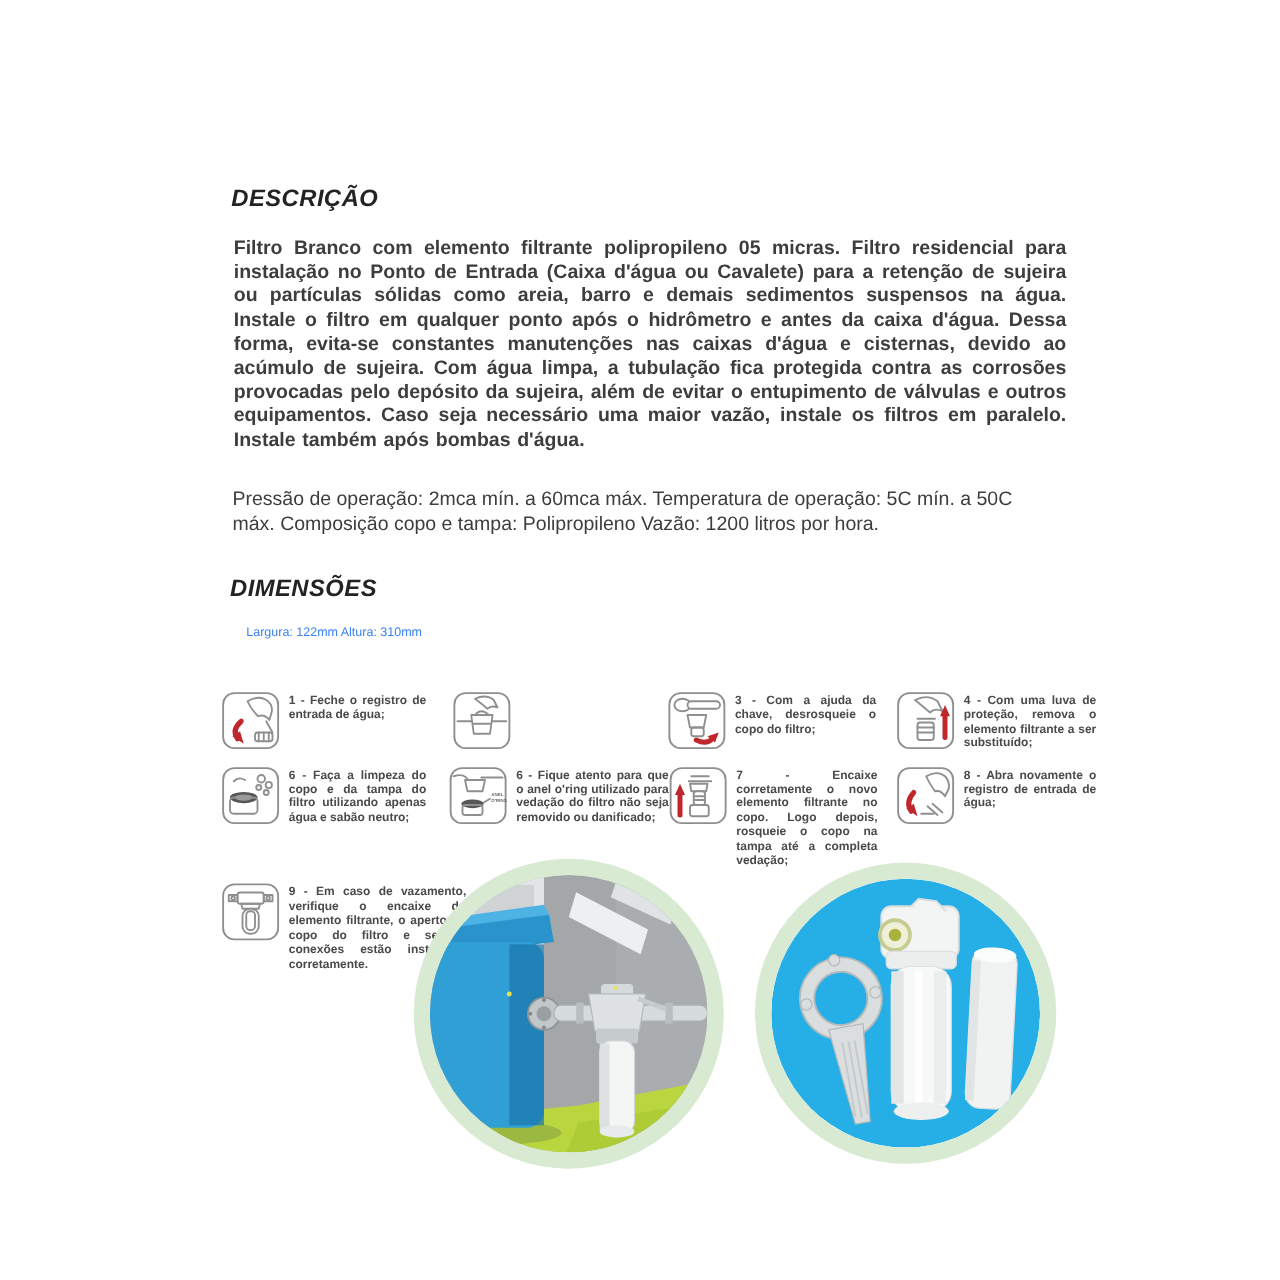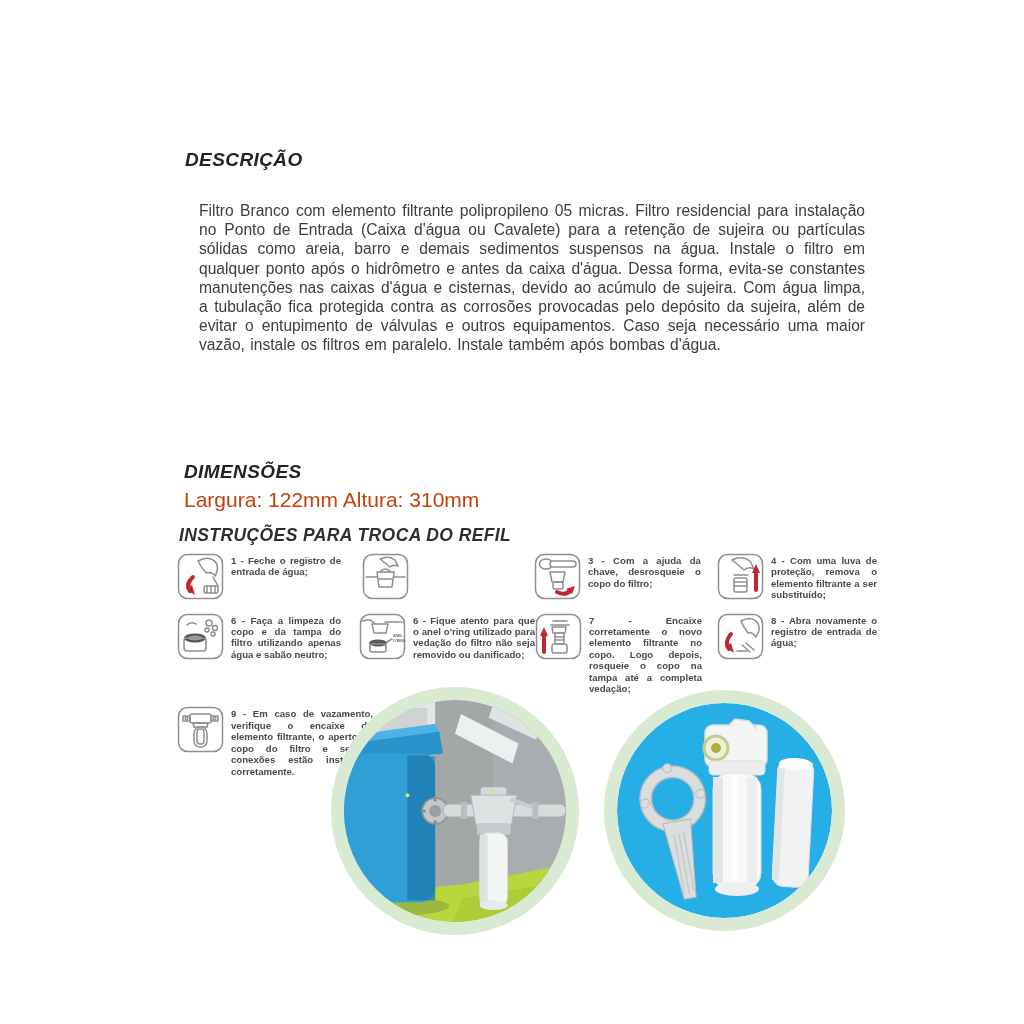--- a/index.html
+++ b/index.html
@@ -8,32 +8,33 @@
     font-family:"Liberation Sans", sans-serif;
     position:relative;overflow:hidden;
   }
   .doc{position:absolute;inset:0;}
   .h-italic{
     font-style:italic;font-weight:800;color:#232323;margin:0;
     letter-spacing:0.4px;
   }
   #desc-title{position:absolute;left:185px;top:149px;font-size:19px;}
   #desc-body{
-    position:absolute;left:183px;top:185px;width:666px;margin:16px;
+    position:absolute;left:183px;top:185px;width:666px;margin:4px;
     font-size:15.6px;line-height:19.2px;color:#3d3d3d;text-align:justify;
     word-spacing:1px;
+    font-weight:bold;
   }
   #specs-body{
     position:absolute;left:186px;top:390px;width:652px;margin:0;
     font-size:15.6px;line-height:19.6px;color:#3d3d3d;
   }
   #dim-title{position:absolute;left:184px;top:461px;font-size:19px;}
   #dim-value{
-    position:absolute;left:184px;top:488px;margin:0;
-    font-size:21px;color:#c2410c;
+    position:absolute;left:184px;top:488px;margin:13px;
+    font-size:10px;color:#3b82f6;
   }
   #instr-title{position:absolute;left:179px;top:525px;font-size:17.5px;color:#2e2e2e;}
   #steps{position:absolute;left:177px;top:553px;width:700px;}
   .irow{display:flex;align-items:flex-start;margin-bottom:12px;}
   .istep{display:flex;align-items:flex-start;gap:7px;}
   .cw1{width:196px;} .cw2{width:182px;} .cw3{width:178px;} .cw4{width:168px;padding-left:15px;}
   .istep .icon{flex:0 0 auto;width:47px;height:47px;}
   .istep .txt{
     font-size:9.6px;font-weight:bold;line-height:11.4px;color:#4a4a4a;
     text-align:justify;padding-top:2px;
@@ -53,25 +54,25 @@
   .ic-redfill{fill:#c0272d;}
   .ic-dark{fill:#565656;}
 </style>
 </head>
 <body>
 
 <div class="doc">
 
   <h1 id="desc-title" class="h-italic">DESCRIÇÃO</h1>
   <p id="desc-body">Filtro Branco com elemento filtrante polipropileno 05 micras. Filtro residencial para instalação no Ponto de Entrada (Caixa d'água ou Cavalete) para a retenção de sujeira ou partículas sólidas como areia, barro e demais sedimentos suspensos na água. Instale o filtro em qualquer ponto após o hidrômetro e antes da caixa d'água. Dessa forma, evita-se constantes manutenções nas caixas d'água e cisternas, devido ao acúmulo de sujeira. Com água limpa, a tubulação fica protegida contra as corrosões provocadas pelo depósito da sujeira, além de evitar o entupimento de válvulas e outros equipamentos. Caso seja necessário uma maior vazão, instale os filtros em paralelo. Instale também após bombas d'água.</p>
+  <p id="specs-body">Pressão de operação: 2mca mín. a 60mca máx. Temperatura de operação: 5C mín. a 50C máx. Composição copo e tampa: Polipropileno Vazão: 1200 litros por hora.</p>
 
   <h2 id="dim-title" class="h-italic">DIMENSÕES</h2>
   <p id="dim-value">Largura: 122mm Altura: 310mm</p>
 
-  <h2 id="instr-title" class="h-italic">INSTRUÇÕES PARA TROCA DO REFIL</h2>
 
   <div id="steps">
 
     <div class="irow">
       <div class="istep cw1">
         <svg class="icon" viewBox="0 0 47 47">
           <rect x="1.5" y="1.5" width="44" height="44" rx="9" class="ic-stroke"></rect>
           <path class="ic-fill" d="M21,8 q9,-5 15,-1 q5,3 4.5,9 l-2,7 q-4,-5 -9,-3 q-6,-6 -8.5,-12 z"></path>
           <path class="ic-stroke" d="M36,24 l5,9"></path>
           <rect x="27" y="33" width="14" height="7" rx="2" class="ic-stroke"></rect>

